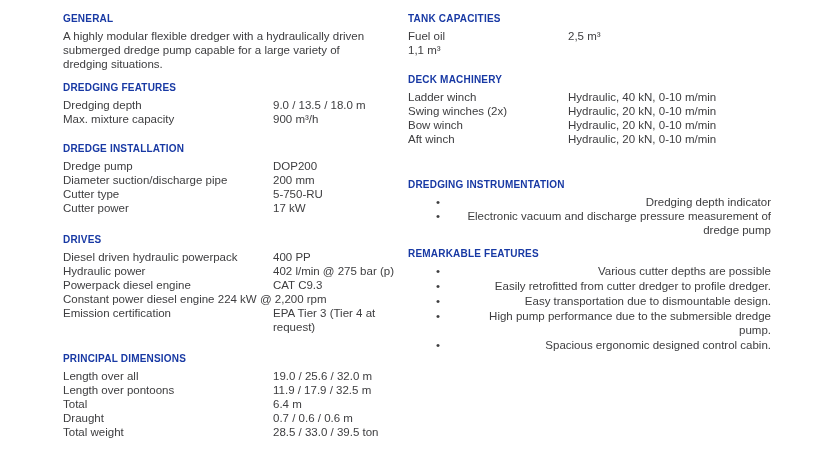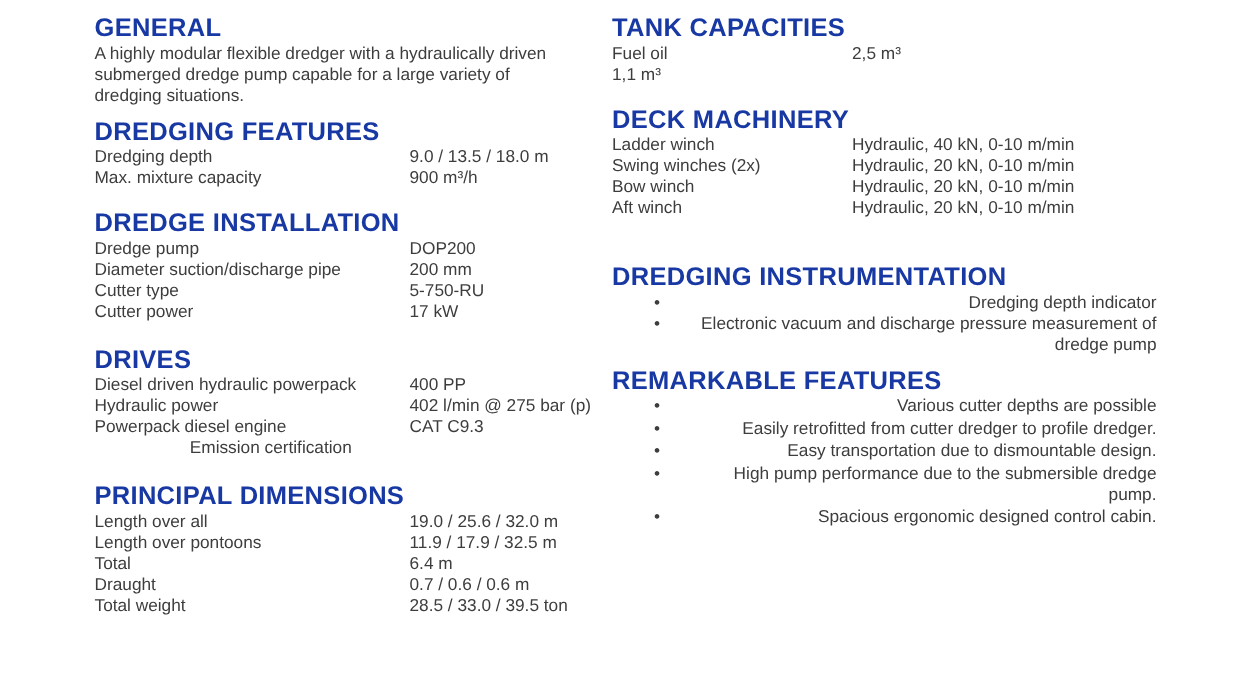--- a/index.html
+++ b/index.html
@@ -15,34 +15,34 @@
     color: #3d3d3f;
     line-height: 14px;
   }
   .col { position: absolute; top: 12px; }
   .col-left  { left: 63px;  width: 337px; }
   .col-right { left: 408px; width: 412px; }
 
   .section-heading {
     color: #1839a4;
     font-weight: bold;
-    font-size: 17px;
+    font-size: 10px;
     line-height: 13px;
     letter-spacing: 0.2px;
     margin-bottom: 4px;
   }
 
   .s-mt10 { margin-top: 10px; }
   .s-mt16 { margin-top: 16px; }
   .s-mt18 { margin-top: 18px; }
   .s-mt32 { margin-top: 32px; }
 
   .para { width: 310px; }
 
-  .spec-row { display: flex; align-items: flex-start; justify-content: center; }
+  .spec-row { display: flex; align-items: flex-start; }
   .col-left  .spec-label { flex: 0 0 210px; }
   .col-right .spec-label { flex: 0 0 160px; }
   .spec-value { flex: 1 1 auto; }
   .col-left .spec-value { max-width: 127px; }
 
   .spec-row-inline { display: block; white-space: nowrap; }
 
   ul.bullets { list-style: none; }
   ul.bullets li {
     position: relative;
@@ -110,22 +110,27 @@
         <div class="spec-value">400 PP</div>
       </div>
       <div class="spec-row">
         <div class="spec-label">Hydraulic power</div>
         <div class="spec-value">402 l/min @ 275 bar (p)</div>
       </div>
       <div class="spec-row">
         <div class="spec-label">Powerpack diesel engine</div>
         <div class="spec-value">CAT C9.3</div>
       </div>
+      <div class="spec-row-inline">
+        <span class="spec-label-inline">Constant power diesel engine</span>
+        <span class="spec-value-inline">224 kW @ 2,200 rpm</span>
+      </div>
       <div class="spec-row">
         <div class="spec-label">Emission certification</div>
+        <div class="spec-value">EPA Tier 3 (Tier 4 at request)</div>
       </div>
     </div>
 
     <div class="section s-mt18">
       <div class="section-heading">PRINCIPAL DIMENSIONS</div>
       <div class="spec-row">
         <div class="spec-label">Length over all</div>
         <div class="spec-value">19.0 / 25.6 / 32.0 m</div>
       </div>
       <div class="spec-row">

